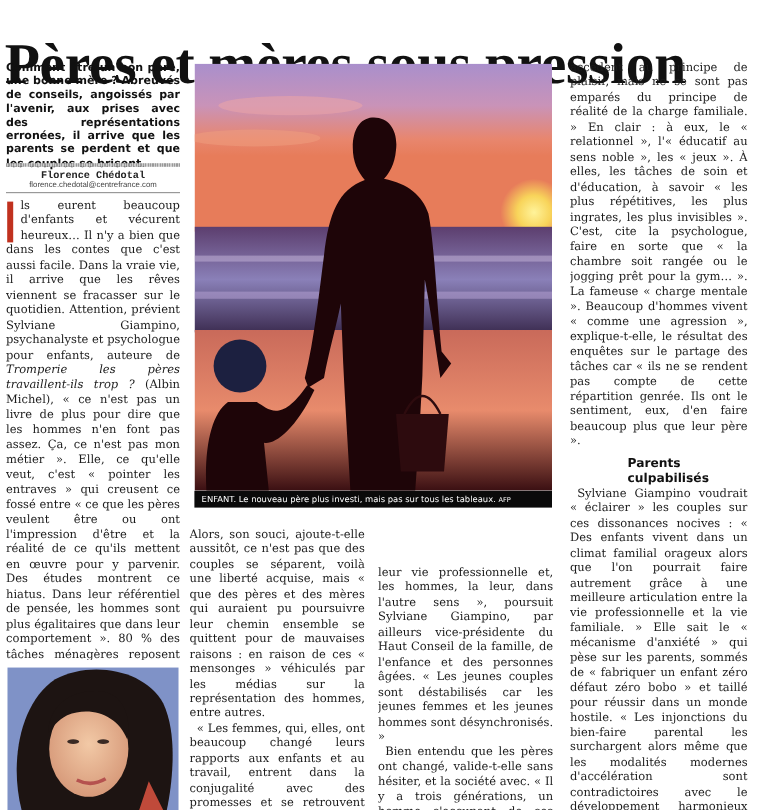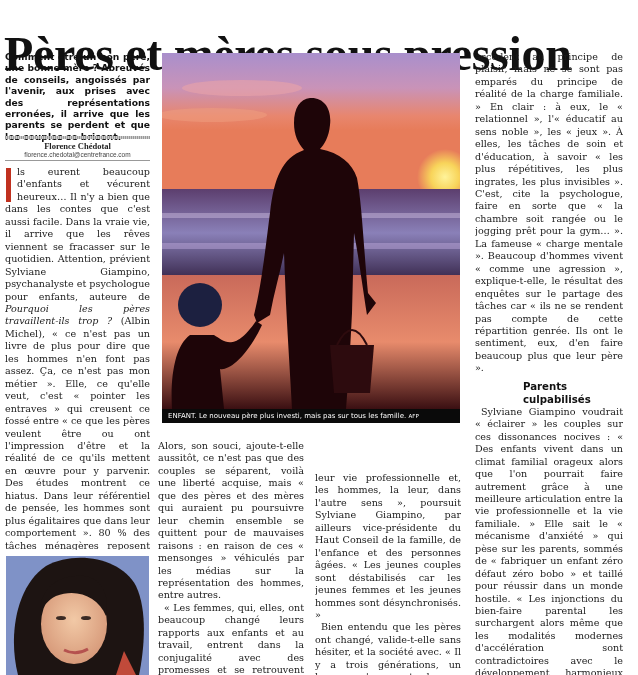--- a/index.html
+++ b/index.html
@@ -4,21 +4,21 @@
 <style>
   html, body { margin:0; padding:0; background:#fff; }
   body { width:638px; height:675px; overflow:hidden; position:relative; color:#1a1a1a; }
   .headline { position:absolute; left:4px; top:-4px; width:634px; font-family:"Liberation Serif", serif; font-size:48px; line-height:52px; color:#111; white-space:nowrap; letter-spacing:-0.3px; }
   .serif { font-family:"DejaVu Serif", "Liberation Serif", serif; font-size:9.6px; line-height:12.45px; text-align:justify; color:#1b1b1b; }
   .col { position:absolute; overflow:hidden; }
   .col p { margin:0; }
   .col p.indent { text-indent:6px; }
   .chapo { position:absolute; left:5px; top:51px; width:145px; font-family:"DejaVu Sans", "Liberation Sans", sans-serif; font-weight:bold; font-size:9.2px; line-height:11.4px; color:#111; text-align:justify; }
   .byline-rule { position:absolute; left:5px; top:136px; width:145px; height:3px; background:repeating-linear-gradient(90deg,#999 0 1px,#ccc 1px 2px); }
-  .byline-name { position:absolute; left:5px; top:141px; width:145px; text-align:center; font-family:Liberation Serif, serif; font-weight:bold; font-size:8.5px; color:#222; }
+  .byline-name { position:absolute; left:5px; top:141px; width:145px; text-align:center; font-family:Liberation Mono, monospace; font-weight:bold; font-size:8.5px; color:#222; }
   .byline-email { position:absolute; left:5px; top:151px; width:145px; text-align:center; font-family:"Liberation Sans", sans-serif; font-size:6.5px; color:#444; border-bottom:1px solid #999; padding-bottom:2px; }
   .dropcap { float:left; width:5px; height:34px; background:#c0311f; margin:2px 6px 0 1px; }
   .subhead { font-family:"DejaVu Sans", "Liberation Sans", sans-serif; font-weight:bold; font-size:10.2px; line-height:13px; color:#111; margin-top:5px;padding-left:48px; }
   .photo { position:absolute; left:162px; top:53px; width:298px; height:356px; overflow:hidden; }
   .caption { position:absolute; left:162px; top:409px; width:298px; height:14px; background:#0a0a0a; color:#fff; font-family:"DejaVu Sans", sans-serif; font-size:7px; line-height:14px; padding-left:6px; box-sizing:border-box; white-space:nowrap; }
   .caption b { font-weight:normal; }
   .caption .credit { font-size:5.5px; }
   .portrait { position:absolute; left:6px; top:556px; width:143px; height:119px; overflow:hidden; }
 </style>
 </head>
@@ -29,21 +29,21 @@
 <div class="chapo">Comment être un bon père, une bonne mère ? Abreuvés de conseils, angoissés par l'avenir, aux prises avec des représentations erronées, il arrive que les parents se perdent et que les couples se brisent.</div>
 
 <div class="byline-rule"></div>
 <div class="byline-name">Florence Chédotal</div>
 <div class="byline-email">florence.chedotal@centrefrance.com</div>
 
 <div class="col serif" style="left:5px; top:166px; width:145px; height:384px;">
   <p>
     <span class="dropcap"></span>
     <span>ls eurent beaucoup d'enfants et vécurent heureux… Il n'y a bien que dans les contes que c'est aussi facile. Dans la vraie vie, il arrive que les rêves viennent se fracasser sur le quotidien. Attention, prévient Sylviane Giampino, psychanalyste et psychologue pour enfants, auteure de</span>
-    <i>Pourquoi les pères travaillent-ils trop ?</i>
+    <i>Tromperie les pères travaillent-ils trop ?</i>
     <span>(Albin Michel), « ce n'est pas un livre de plus pour dire que les hommes n'en font pas assez. Ça, ce n'est pas mon métier ». Elle, ce qu'elle veut, c'est « pointer les entraves » qui creusent ce fossé entre « ce que les pères veulent être ou ont l'impression d'être et la réalité de ce qu'ils mettent en œuvre pour y parvenir. Des études montrent ce hiatus. Dans leur référentiel de pensée, les hommes sont plus égalitaires que dans leur comportement ». 80 % des tâches ménagères reposent encore sur les épaules des femmes, 69 % des hommes pensent que ce n'est pas normal. Là, commencent les incompréhensions. « Des rancœurs s'infiltrent dans l'intimité des couples, augmentant le risque de ruptures conjugales. »</span>
   </p>
 </div>
 
 <div class="portrait">
   <svg width="143" height="119" viewBox="0 0 143 119">
     <defs>
       <radialGradient id="face" cx="50%" cy="45%" r="55%">
         <stop offset="0" stop-color="#f2c9a6"></stop>
         <stop offset="1" stop-color="#d79a7a"></stop>
@@ -98,21 +98,21 @@
 
     <path d="M168 292 L212 292 L208 340 L172 340 Z" fill="#2d0b0e"></path>
     <path d="M175 292 Q190 262 205 292" stroke="#2d0b0e" stroke-width="2" fill="none"></path>
 
     <circle cx="38" cy="252" r="22" fill="#1c2040"></circle>
     <path d="M10 356 C8 320 14 292 28 282 L52 282 C62 288 72 300 94 268 L100 272 C84 306 66 318 58 316 L62 356 Z" fill="#1e0508"></path>
   </svg>
 </div>
 <div class="caption">
   <b>ENFANT.</b>
-  <span>Le nouveau père plus investi, mais pas sur tous les famille.</span>
+  <span>Le nouveau père plus investi, mais pas sur tous les tableaux.</span>
   <span class="credit">AFP</span>
 </div>
 
 <div class="col serif" style="left:158px; top:440px; width:146px; height:247px;">
   <p>Alors, son souci, ajoute-t-elle aussitôt, ce n'est pas que des couples se séparent, voilà une liberté acquise, mais « que des pères et des mères qui auraient pu poursuivre leur chemin ensemble se quittent pour de mauvaises raisons : en raison de ces « mensonges » véhiculés par les médias sur la représentation des hommes, entre autres.</p>
   <p class="indent">« Les femmes, qui, elles, ont beaucoup changé leurs rapports aux enfants et au travail, entrent dans la conjugalité avec des promesses et se retrouvent au bout de quelques années face à des schémas qui n'ont pas progressé ». Tromperie sur la marchandise ? « Le couple est</p>
 </div>
 
 <div class="col serif" style="left:315px; top:428px; width:146px; height:247px;margin-top:44px;">
   <p>leur vie professionnelle et, les hommes, la leur, dans l'autre sens », poursuit Sylviane Giampino, par ailleurs vice-présidente du Haut Conseil de la famille, de l'enfance et des personnes âgées. « Les jeunes couples sont déstabilisés car les jeunes femmes et les jeunes hommes sont désynchronisés. »</p>

